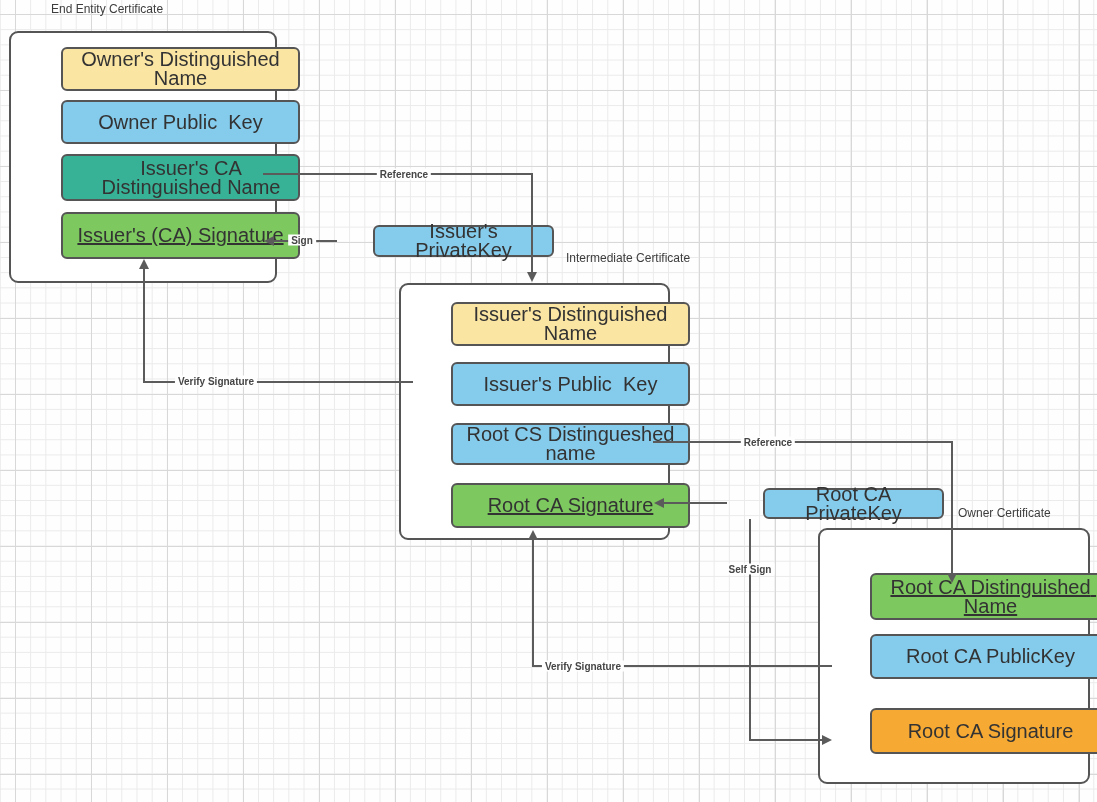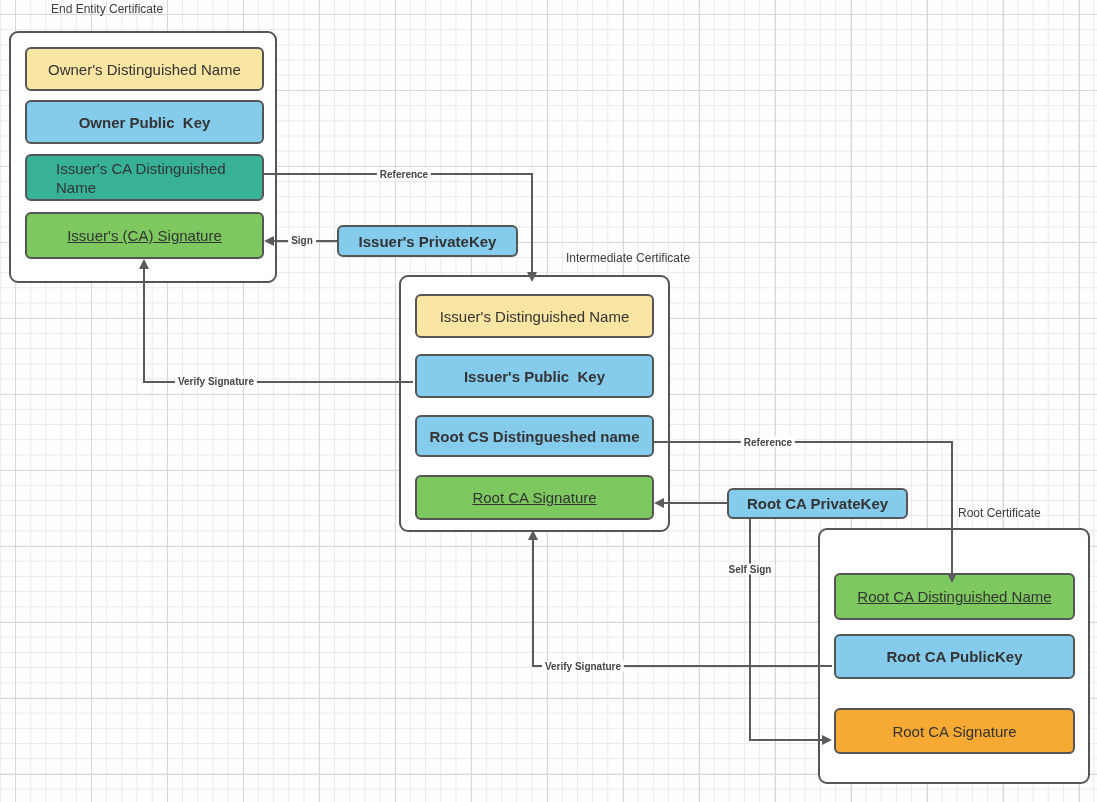--- a/index.html
+++ b/index.html
@@ -30,29 +30,30 @@
     font-size:12px;
     white-space:nowrap;
     color:var(--text,#3d3d3d);
   }
   .box{
     position:absolute;
     border:2px solid var(--border,#555);
     border-radius:6px;
     box-sizing:border-box;
     display:flex;align-items:center;justify-content:center;
-    text-align:left;
-    font-size:15px;
+    text-align:center;
+    font-size:20px;
     line-height:19px;
     padding:0 8px;
     white-space:pre-wrap;
     color:#333;
+    margin-left:36px;
   }
   [data-c="yellow"]{background:var(--yellow,#fbe5a3);}
-  [data-c="blue"]{background:var(--blue,#85cbec);font-weight:bold;}
+  [data-c="blue"]{background:var(--blue,#85cbec);}
   [data-c="teal"]{background:var(--teal,#38b296);padding-left:29px;}
   [data-c="green"]{background:var(--green,#7dc95f);text-decoration:underline;}
   [data-c="orange"]{background:var(--orange,#f6a933);}
   .wires{position:absolute;left:0;top:0;width:1097px;height:802px;pointer-events:none;}
   .wires path{stroke:var(--line,#5b5b5b);stroke-width:2;fill:none;}
   .wires polygon{fill:var(--line,#5b5b5b);}
   .wire-label{
     position:absolute;
     transform:translate(-50%,-50%);
     background:#fefefe;
@@ -63,30 +64,30 @@
     color:#454545;
   }
 </style>
 </head>
 <body>
 
 <div id="stage">
 
   <div class="group-title" style="left:51px;top:2px">End Entity Certificate</div>
   <div class="group-title" style="left:566px;top:251px">Intermediate Certificate</div>
-  <div class="group-title" style="left:958px;top:506px">Root Certificate</div>
+  <div class="group-title" style="left:958px;top:506px">Owner Certificate</div>
 
   <div class="container" style="left:9px;top:31px;width:268px;height:252px">
     <div class="box" style="left:14px;top:14px;width:239px;height:44px" data-c="yellow">Owner's Distinguished Name</div>
     <div class="box" style="left:14px;top:67px;width:239px;height:44px" data-c="blue">Owner Public  Key</div>
     <div class="box" style="left:14px;top:121px;width:239px;height:47px" data-c="teal">Issuer's CA Distinguished Name</div>
     <div class="box" style="left:14px;top:179px;width:239px;height:47px" data-c="green">Issuer's (CA) Signature</div>
   </div>
 
-  <div class="container" style="left:399px;top:275px;width:271px;height:257px">
+  <div class="container" style="left:399px;top:283px;width:271px;height:257px">
     <div class="box" style="left:14px;top:17px;width:239px;height:44px" data-c="yellow">Issuer's Distinguished Name</div>
     <div class="box" style="left:14px;top:77px;width:239px;height:44px" data-c="blue">Issuer's Public  Key</div>
     <div class="box" style="left:14px;top:138px;width:239px;height:42px" data-c="blue">Root CS Distingueshed name</div>
     <div class="box" style="left:14px;top:198px;width:239px;height:45px" data-c="green">Root CA Signature</div>
   </div>
 
   <div class="container" style="left:818px;top:528px;width:272px;height:256px">
     <div class="box" style="left:14px;top:43px;width:241px;height:47px" data-c="green">Root CA Distinguished Name</div>
     <div class="box" style="left:14px;top:104px;width:241px;height:45px" data-c="blue">Root CA PublicKey</div>
     <div class="box" style="left:14px;top:178px;width:241px;height:46px" data-c="orange">Root CA Signature</div>

